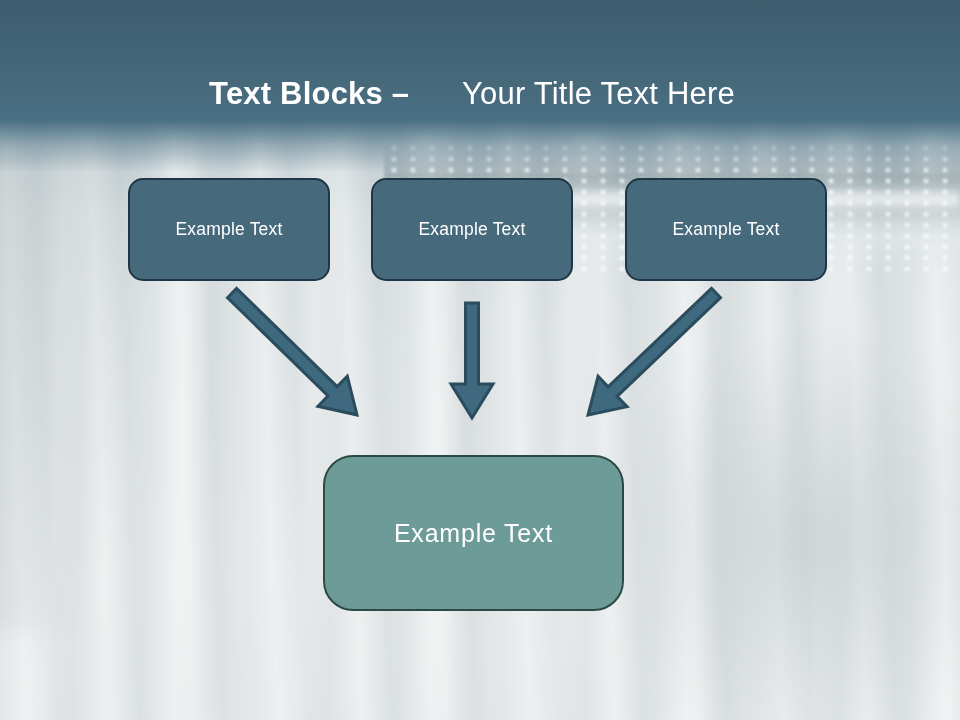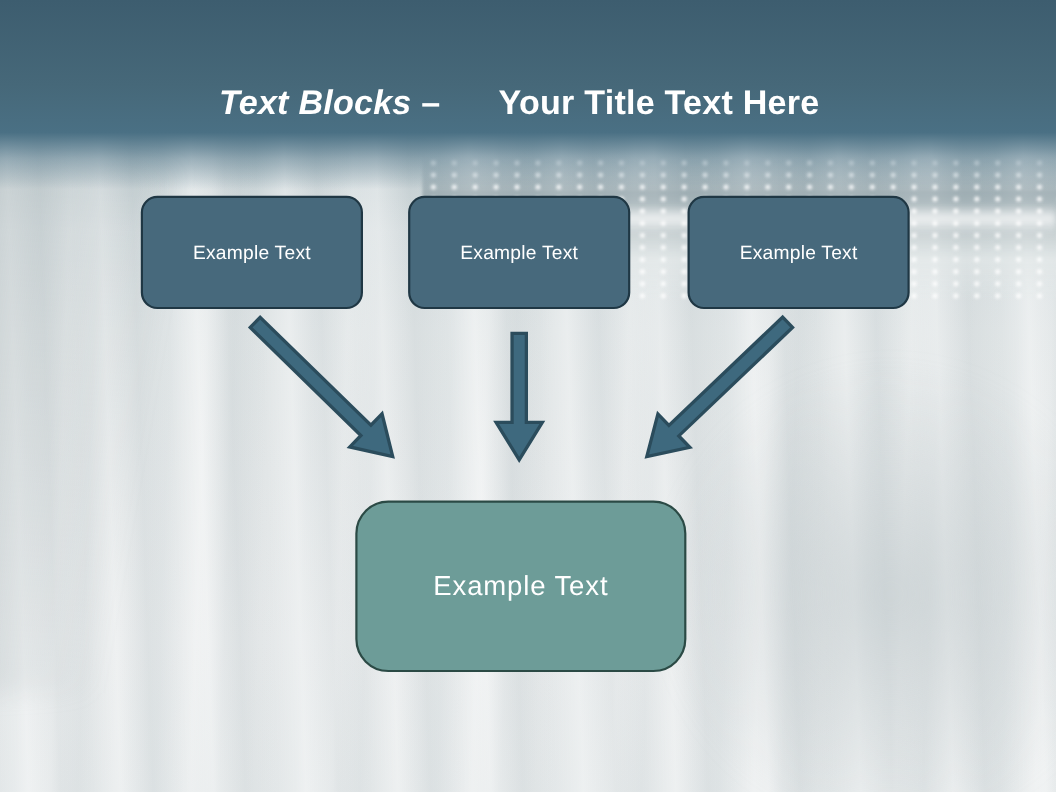--- a/index.html
+++ b/index.html
@@ -60,23 +60,23 @@
       rgba(125,152,165,0) 100%);
   }
   .title{
     position:absolute;left:0;top:54px;width:944px;
     text-align:center;
     color:var(--title-color,#fff);
     font-size:31px;line-height:38px;
     letter-spacing:0.2px;
     white-space:nowrap;
   }
-  .title .t-bold{font-weight:700;font-style:italic;}
+  .title .t-bold{font-weight:700;}
   .title .t-dash{font-weight:700;}
-  .title .t-reg{font-weight:700;margin-left:44px;}
+  .title .t-reg{font-weight:400;margin-left:44px;}
   
   .block{
     position:absolute;top:178px;width:202px;height:103px;
     background:var(--block-fill,#47697c);
     border:2.5px solid var(--block-border,#1f3744);
     border-radius:15px;
     box-sizing:border-box;
     display:flex;align-items:center;justify-content:center;
     color:var(--label-color,#fff);
     font-size:17.5px;letter-spacing:0.2px;

